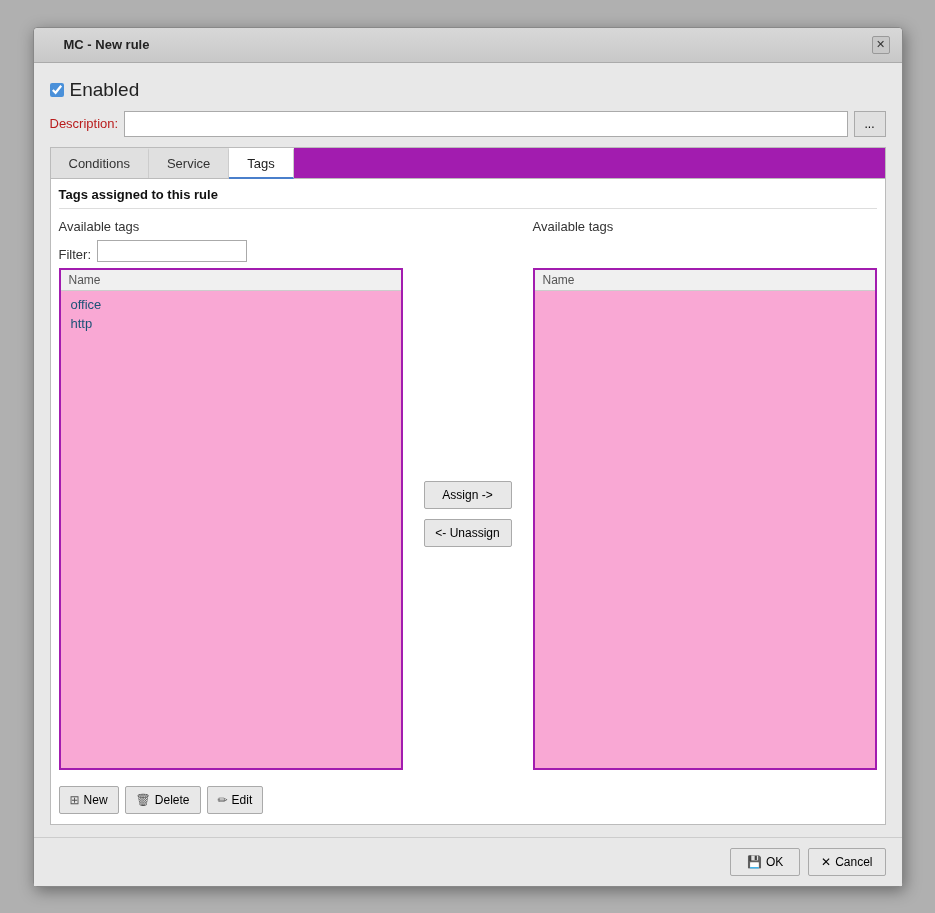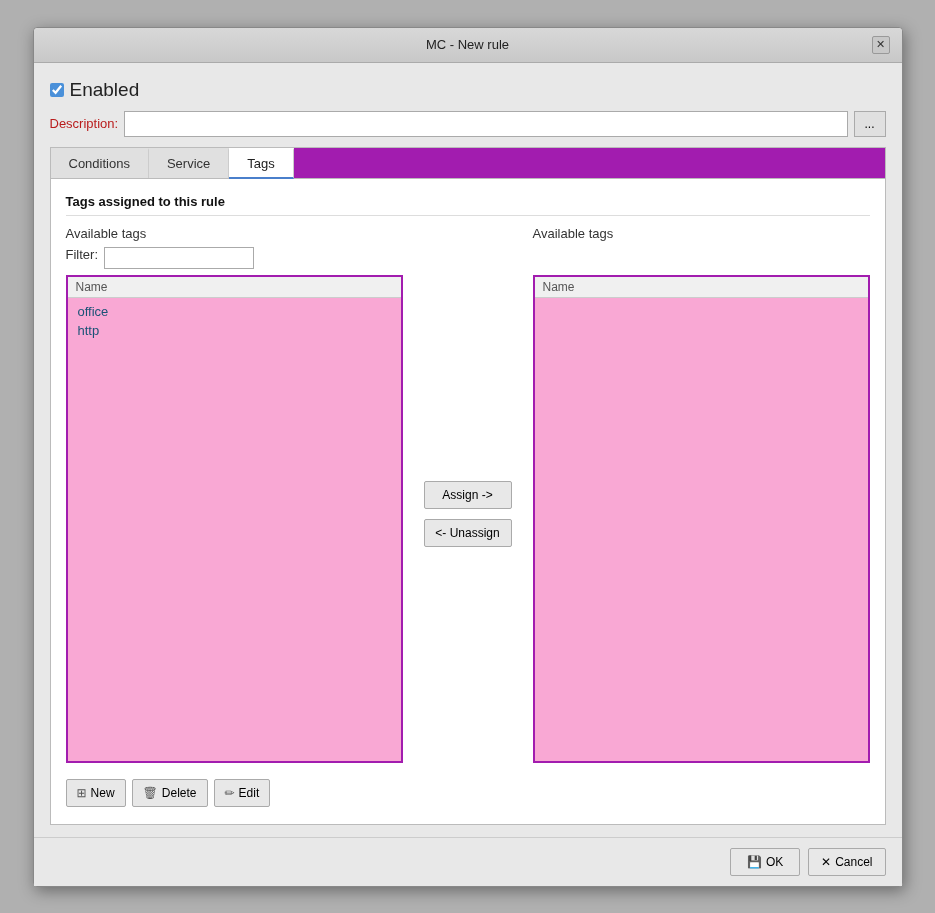--- a/index.html
+++ b/index.html
@@ -27,22 +27,22 @@
       background: linear-gradient(to bottom, #d8d8d8, #c8c8c8);
       border-bottom: 1px solid #aaa;
       border-radius: 4px 4px 0 0;
       padding: 8px 12px;
       display: flex;
       align-items: center;
       justify-content: space-between;
     }
     .title-bar-text {
       flex: 1;
-      text-align: center;
-      font-weight: normal;
+      text-align: left;
+      font-weight: bold;
       color: #222;
       font-size: 13px;
     }
     .title-close-btn {
       background: #c8c8c8;
       border: 1px solid #999;
       border-radius: 2px;
       width: 18px;
       height: 18px;
       cursor: pointer;
@@ -126,21 +126,21 @@
       border-top: 2px solid transparent;
     }
     .tab.active {
       background: #fff;
       border-bottom: 2px solid #4a7fcb;
       margin-bottom: -1px;
       color: #222;
       border-top: 2px solid transparent;
     }
     .tab-content {
-      padding: 15px;
+      padding: 8px;
       flex: 1;
       display: flex;
       flex-direction: column;
       gap: 10px;
     }
     .section-title {
       font-weight: bold;
       font-size: 13px;
       color: #111;
       border-bottom: 1px solid #ddd;
@@ -162,21 +162,21 @@
       display: flex;
       flex-direction: column;
       gap: 6px;
     }
     .col-title {
       font-size: 13px;
       color: #333;
     }
     .filter-row {
       display: flex;
-      align-items: flex-start;
+      align-items: flex-end;
       gap: 6px;
     }
     .filter-label {
       font-size: 13px;
       color: #333;
     }
     .filter-input {
       height: 22px;
       border: 1px solid #aaa;
       background: #fff;

